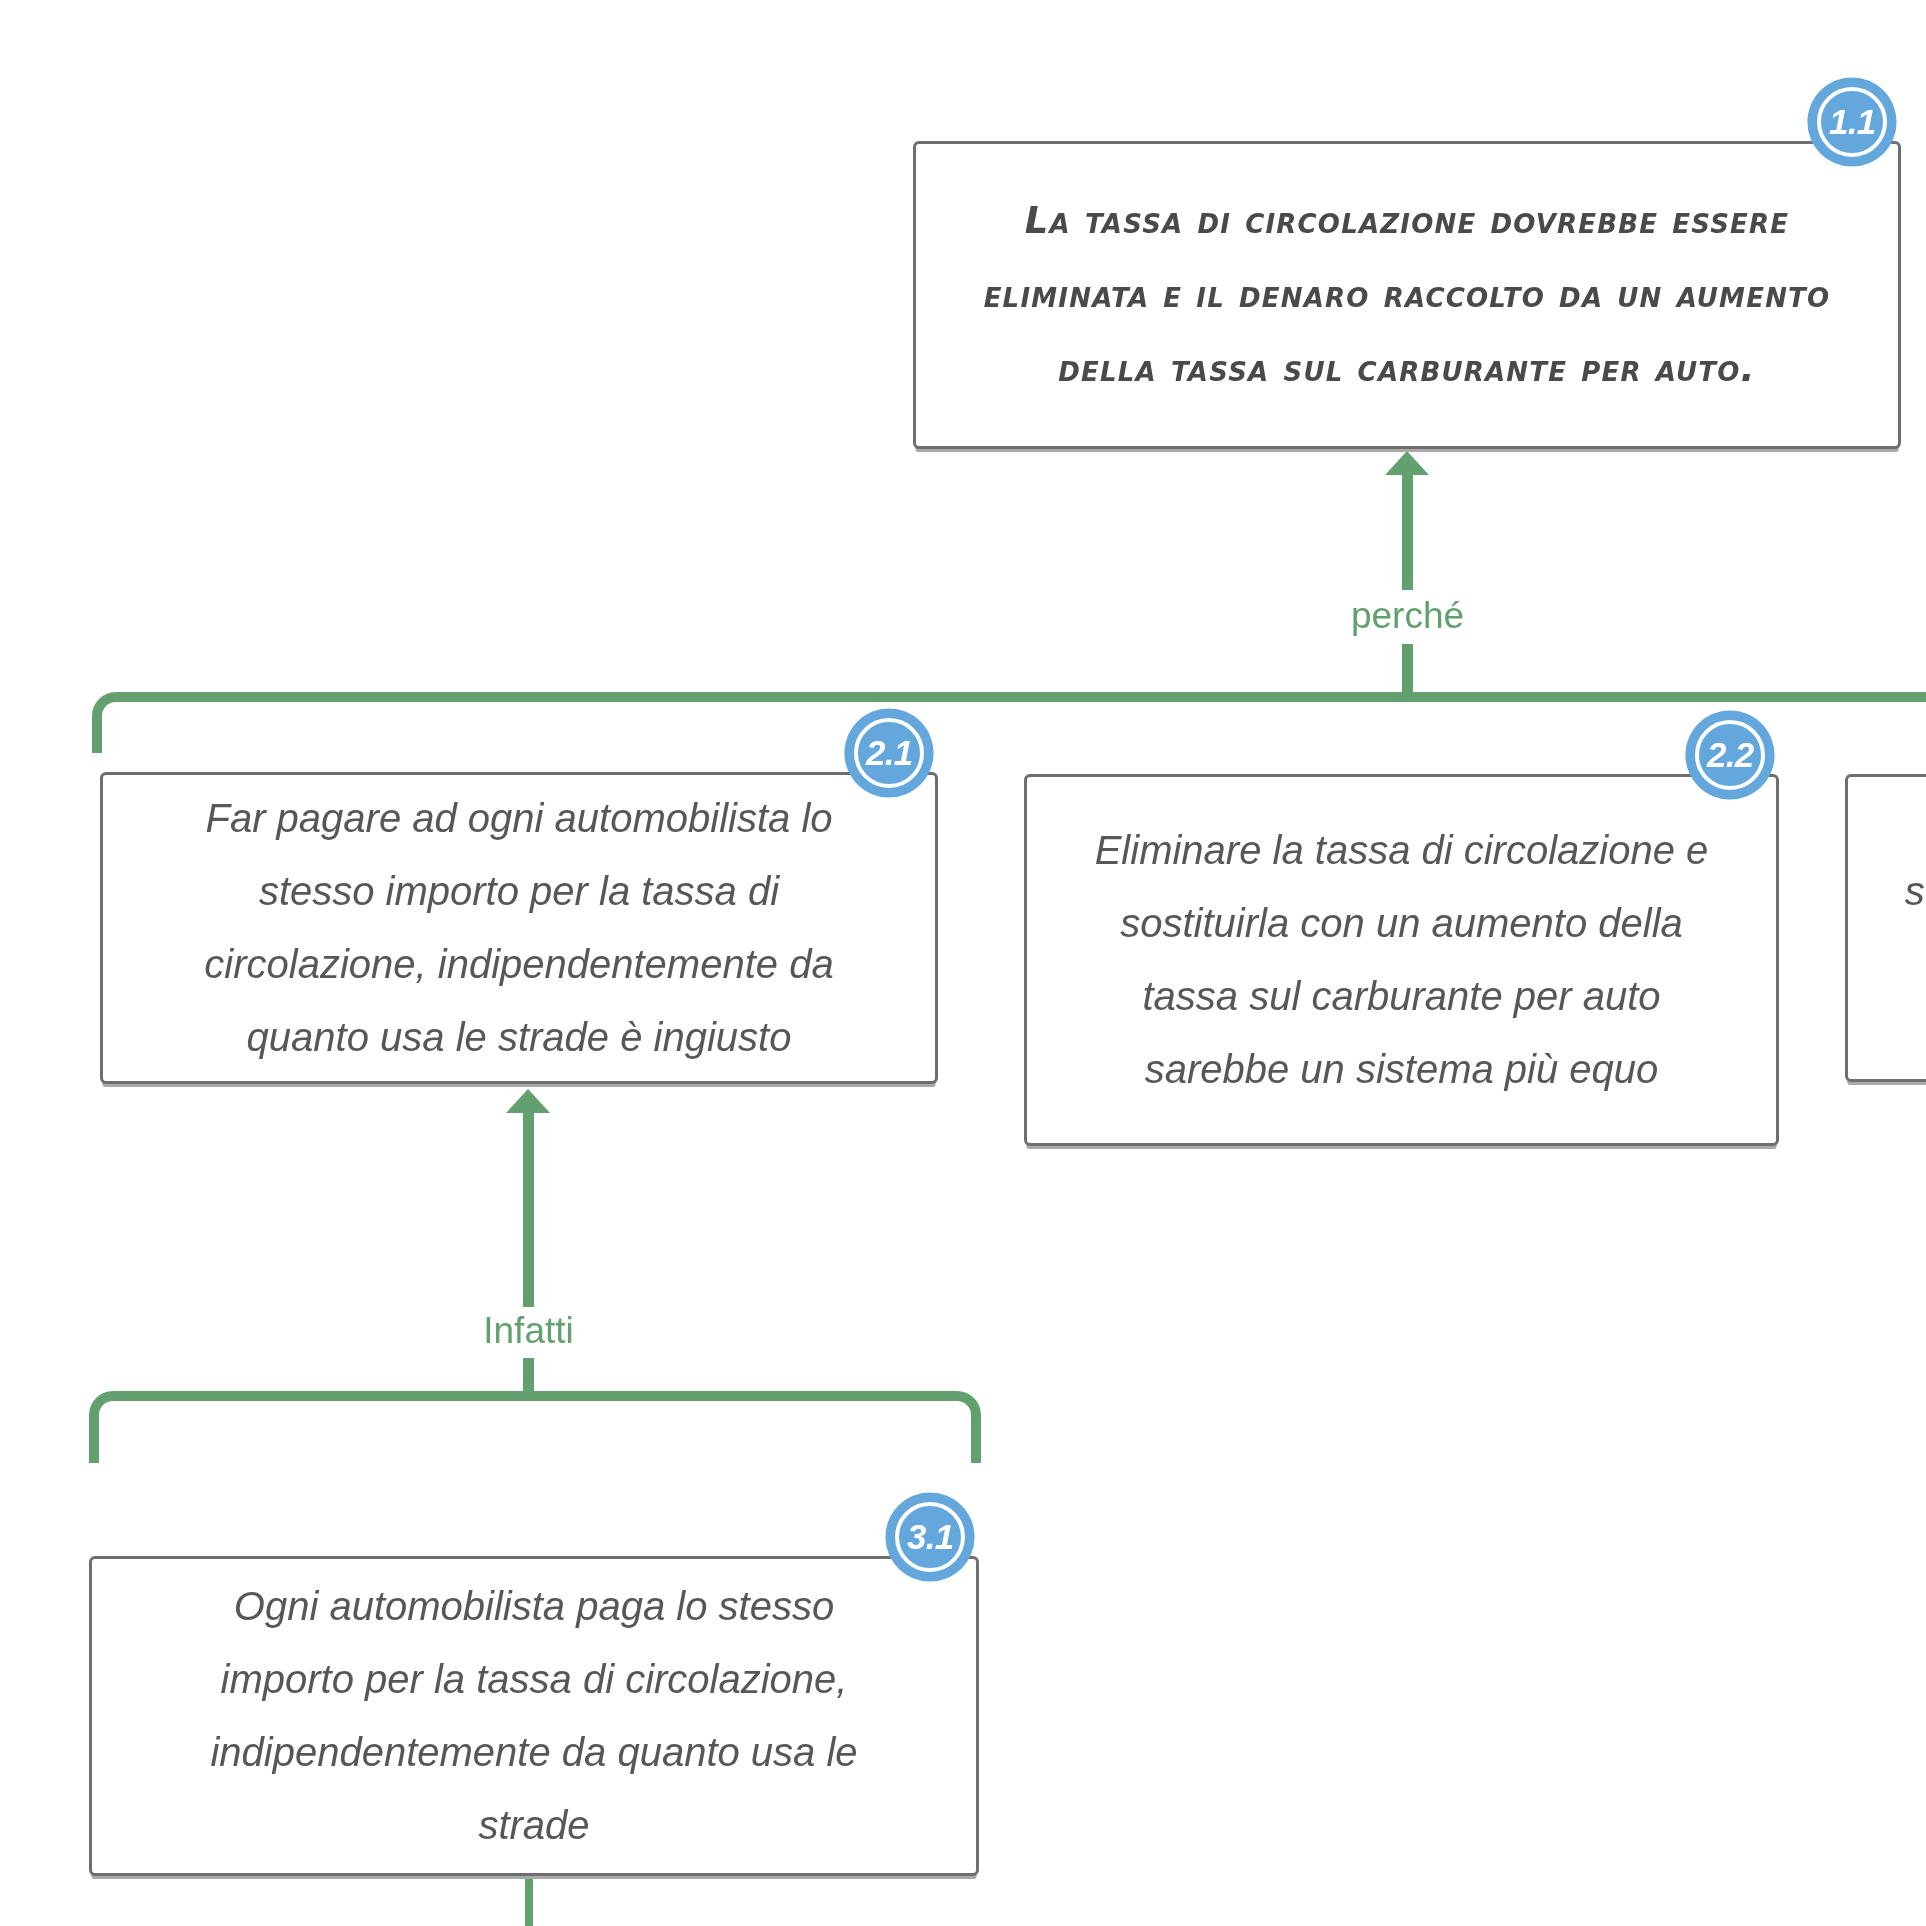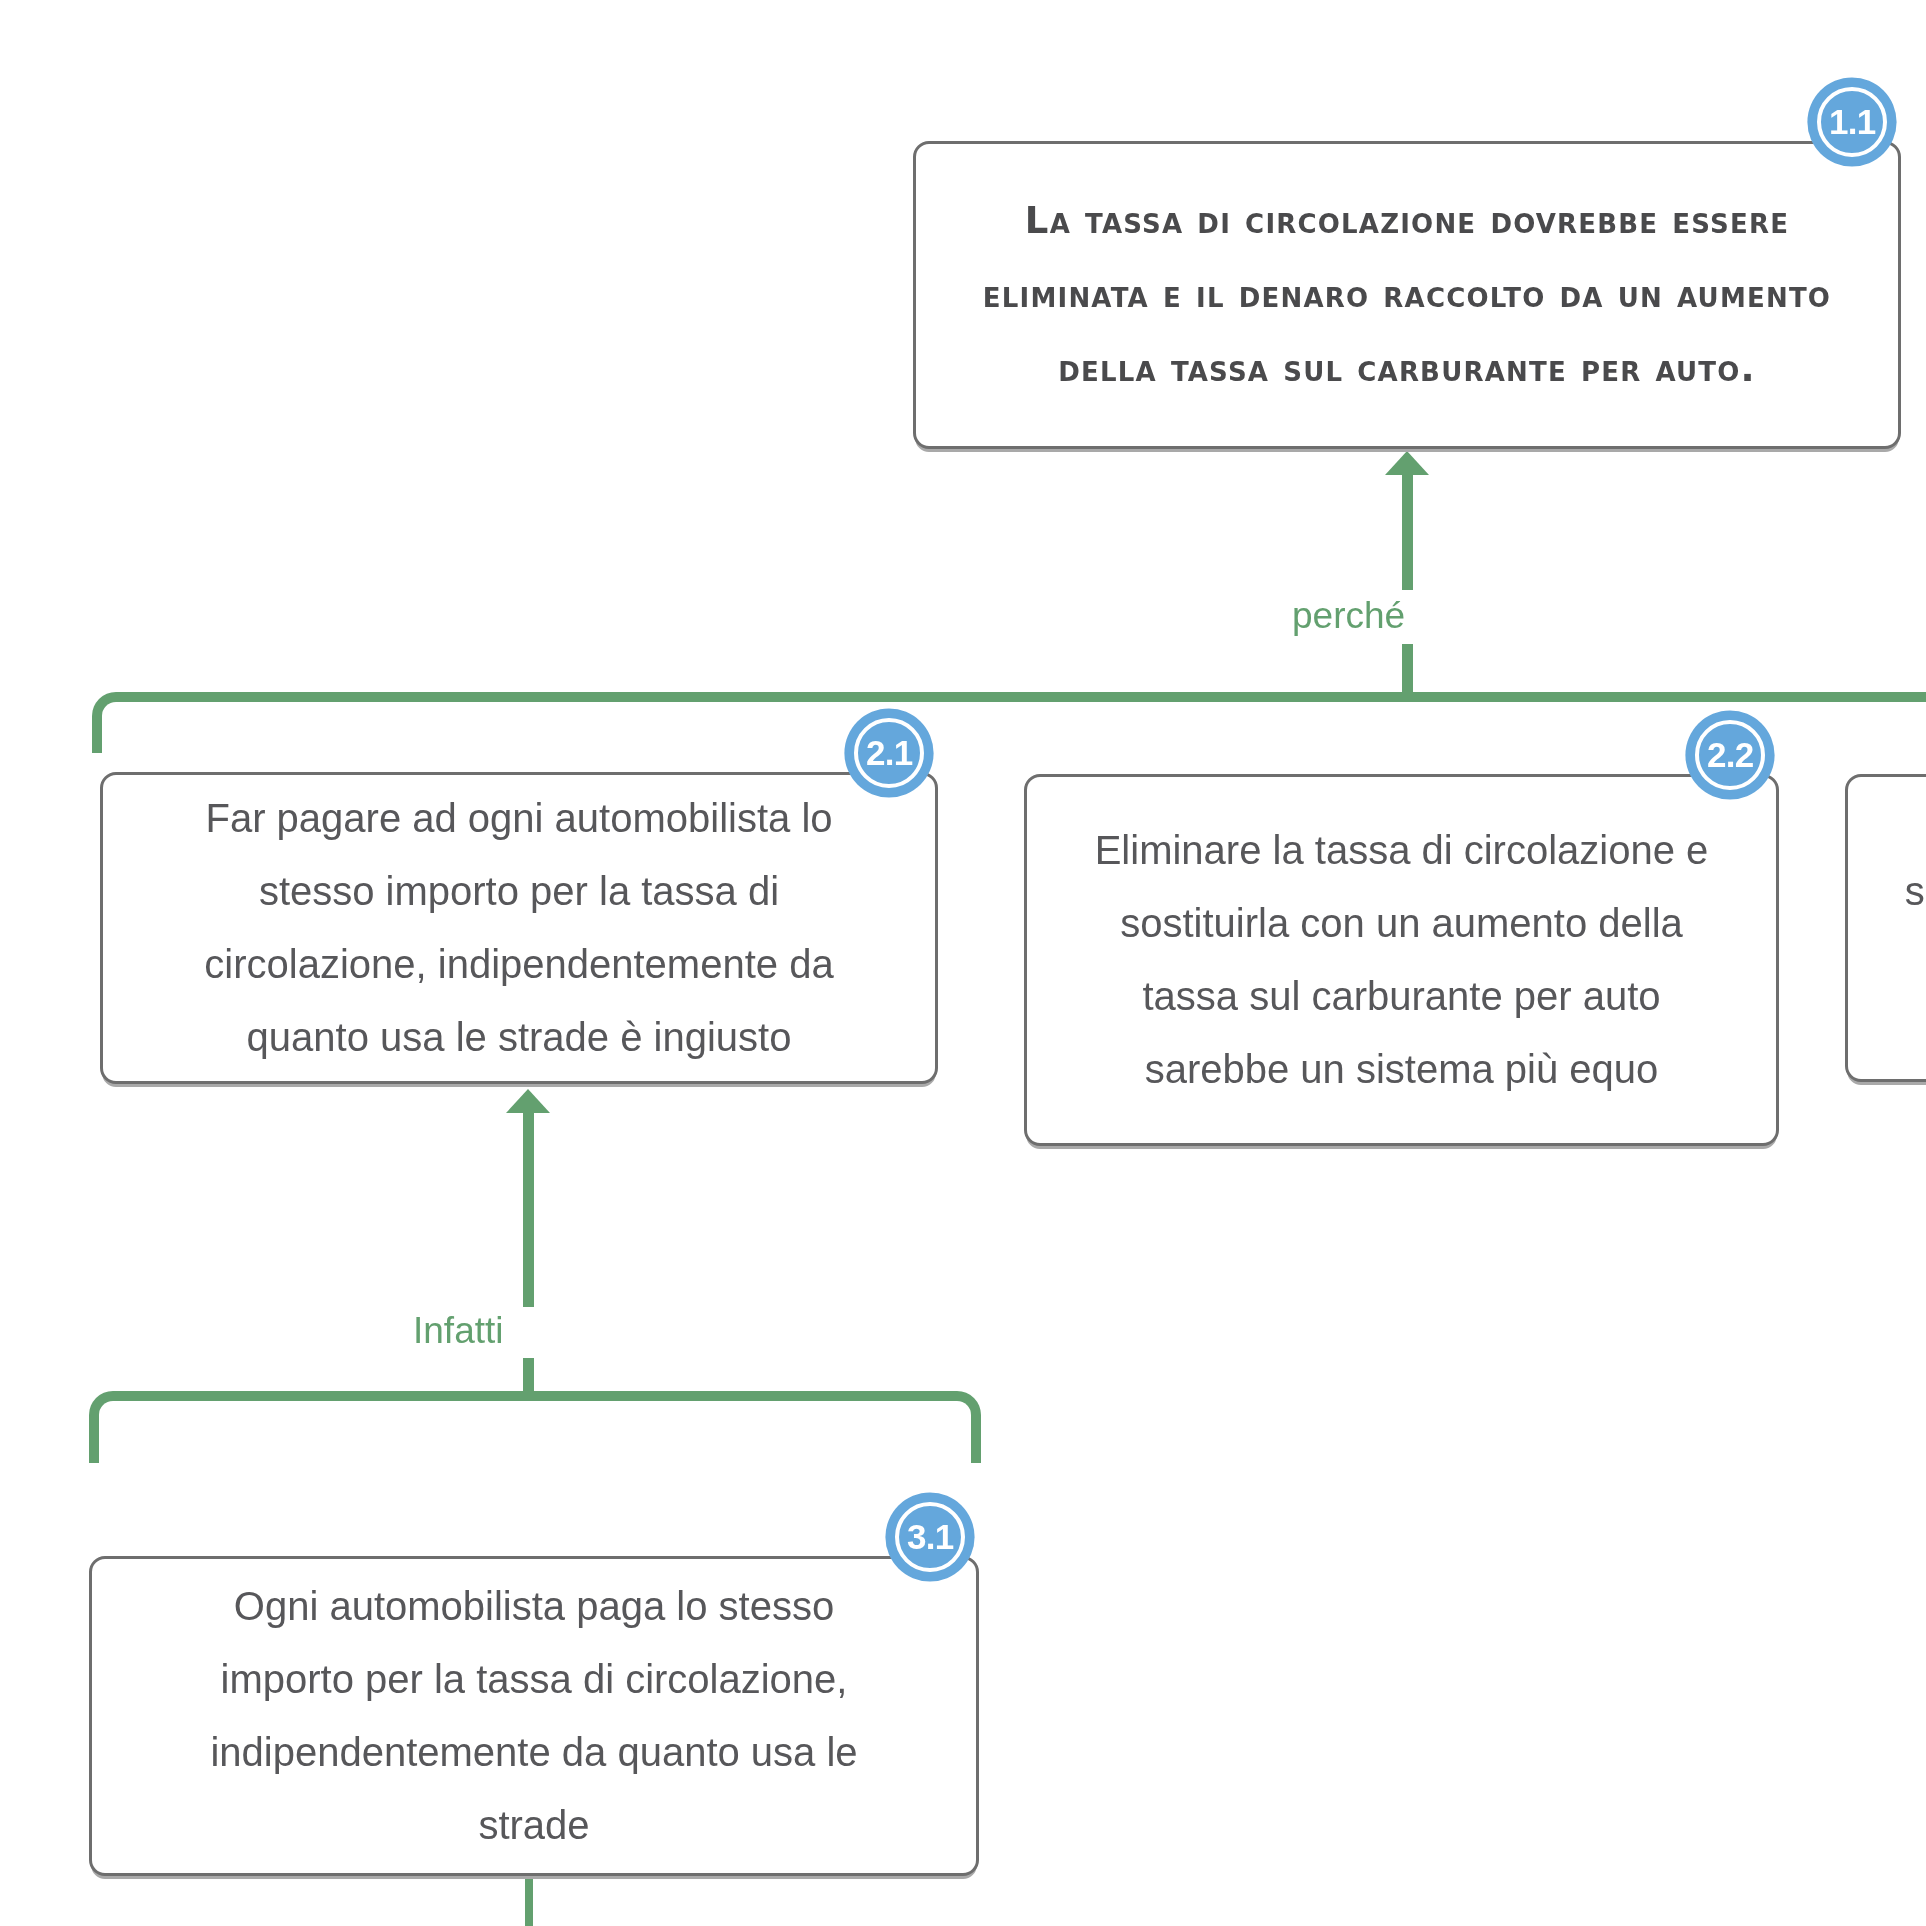--- a/index.html
+++ b/index.html
@@ -9,27 +9,28 @@
     height:2494px;
     background:#ffffff;
     font-family:"Liberation Sans", sans-serif;
     overflow:hidden;
   }
   
   .node{
     position:absolute;
     background:#ffffff;
     border:3.5px solid #6e6e6e;
-    border-radius:16px;
+    border-radius:6px;
     box-shadow:0 5.4px 0 -2.3px #a9a9a9;
     display:flex;
     align-items:center;
     justify-content:center;
     z-index:2;
     box-sizing:border-box;
+    font-style:italic;
   }
   .node .txt{
     text-align:center;
     color:#57575a;
     font-size:40px;
     line-height:1.82;
     padding:0 42px;
   }
   .node.handwritten .txt{
     font-family:"DejaVu Sans", sans-serif;
@@ -71,20 +72,21 @@
     border-top:10.8px solid #63a06f;
     border-left:10.8px solid #63a06f;
     border-right:10.8px solid #63a06f;
     border-radius:24px 24px 0 0;
     box-sizing:border-box;
   }
   .rel-label{
     position:absolute;z-index:2;
     color:#63a06f;
     font-size:37px;
+    text-align:center;
     background:#ffffff;
     padding:3.1px 0;
   }
 </style>
 </head>
 <body>
 
 <div id="canvas">
 
   <div class="node handwritten" style="left:913px;top:141px;width:988px;height:308px;">

